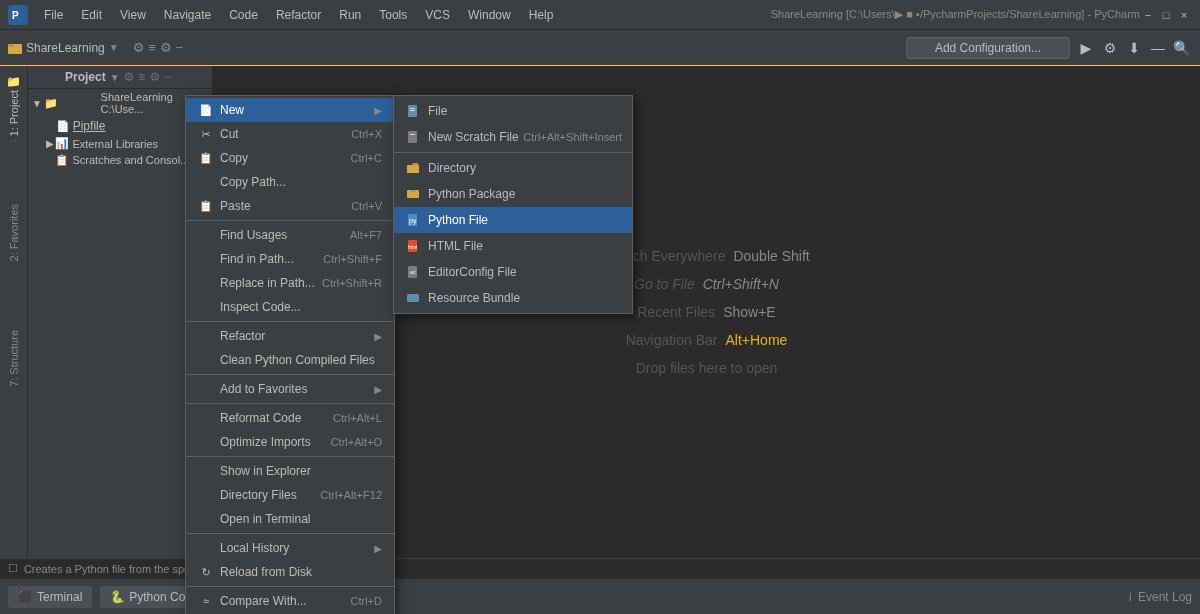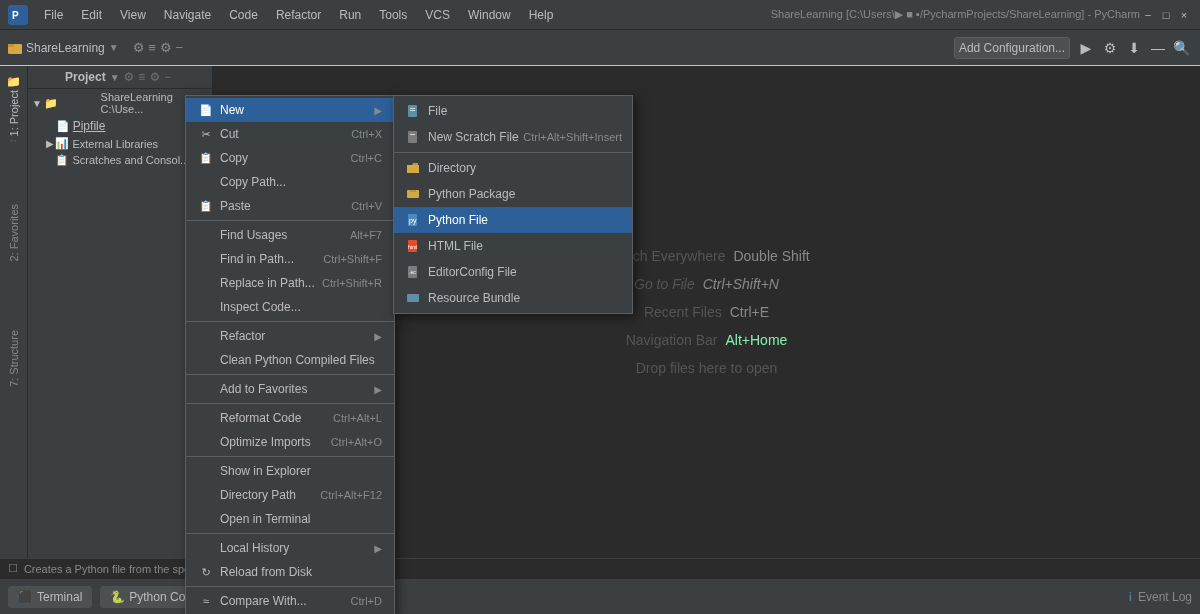--- a/index.html
+++ b/index.html
@@ -66,21 +66,21 @@
       display: flex;
       align-items: center;
       padding: 0 8px;
       gap: 6px;
       border-bottom: 1px solid #fdba74;
     }
     .add-config-btn {
       background: #4c5052;
       border: 1px solid #5c6063;
       border-radius: 3px;
-      padding: 3px 4px;
+      padding: 3px 28px;
       color: #bbbbbb;
       font-size: 12px;
       cursor: pointer;
       margin-left: auto;
     }
     .toolbar-icons {
       display: flex;
       gap: 4px;
     }
     .toolbar-icon {
@@ -412,25 +412,25 @@
       <div style="display:flex;gap:8px;align-items:center;">
         <span>Search Everywhere</span>
         <span style="color:#888888;">Double Shift</span>
       </div>
       <div style="display:flex;gap:8px;align-items:center;font-style:italic;">
         <span>Go to File</span>
         <span style="color:#888888;">Ctrl+Shift+N</span>
       </div>
       <div style="display:flex;gap:8px;align-items:center;">
         <span>Recent Files</span>
-        <span style="color:#888888;">Ctrl+E</span>
+        <span style="color:#888888;">Show+E</span>
       </div>
       <div style="display:flex;gap:8px;align-items:center;">
         <span>Navigation Bar</span>
-        <span style="color:#86efac;">Alt+Home</span>
+        <span style="color:#eab308;">Alt+Home</span>
       </div>
       <div style="display:flex;gap:8px;align-items:center;">
         <span>Drop files here to open</span>
       </div>
     </div>
   </div>
 </div>
 
 <div class="context-menu" style="top: 95px;">
 
@@ -520,21 +520,21 @@
   </div>
   <div class="ctx-separator"></div>
 
   <div class="ctx-item">
     <span class="ctx-icon"></span>
     <span class="ctx-label">Show in Explorer</span>
   </div>
 
   <div class="ctx-item">
     <span class="ctx-icon"></span>
-    <span class="ctx-label">Directory Path</span>
+    <span class="ctx-label">Directory Files</span>
     <span class="ctx-shortcut">Ctrl+Alt+F12</span>
   </div>
 
   <div class="ctx-item">
     <span class="ctx-icon"></span>
     <span class="ctx-label">Open in Terminal</span>
   </div>
   <div class="ctx-separator"></div>
 
   <div class="ctx-item">

